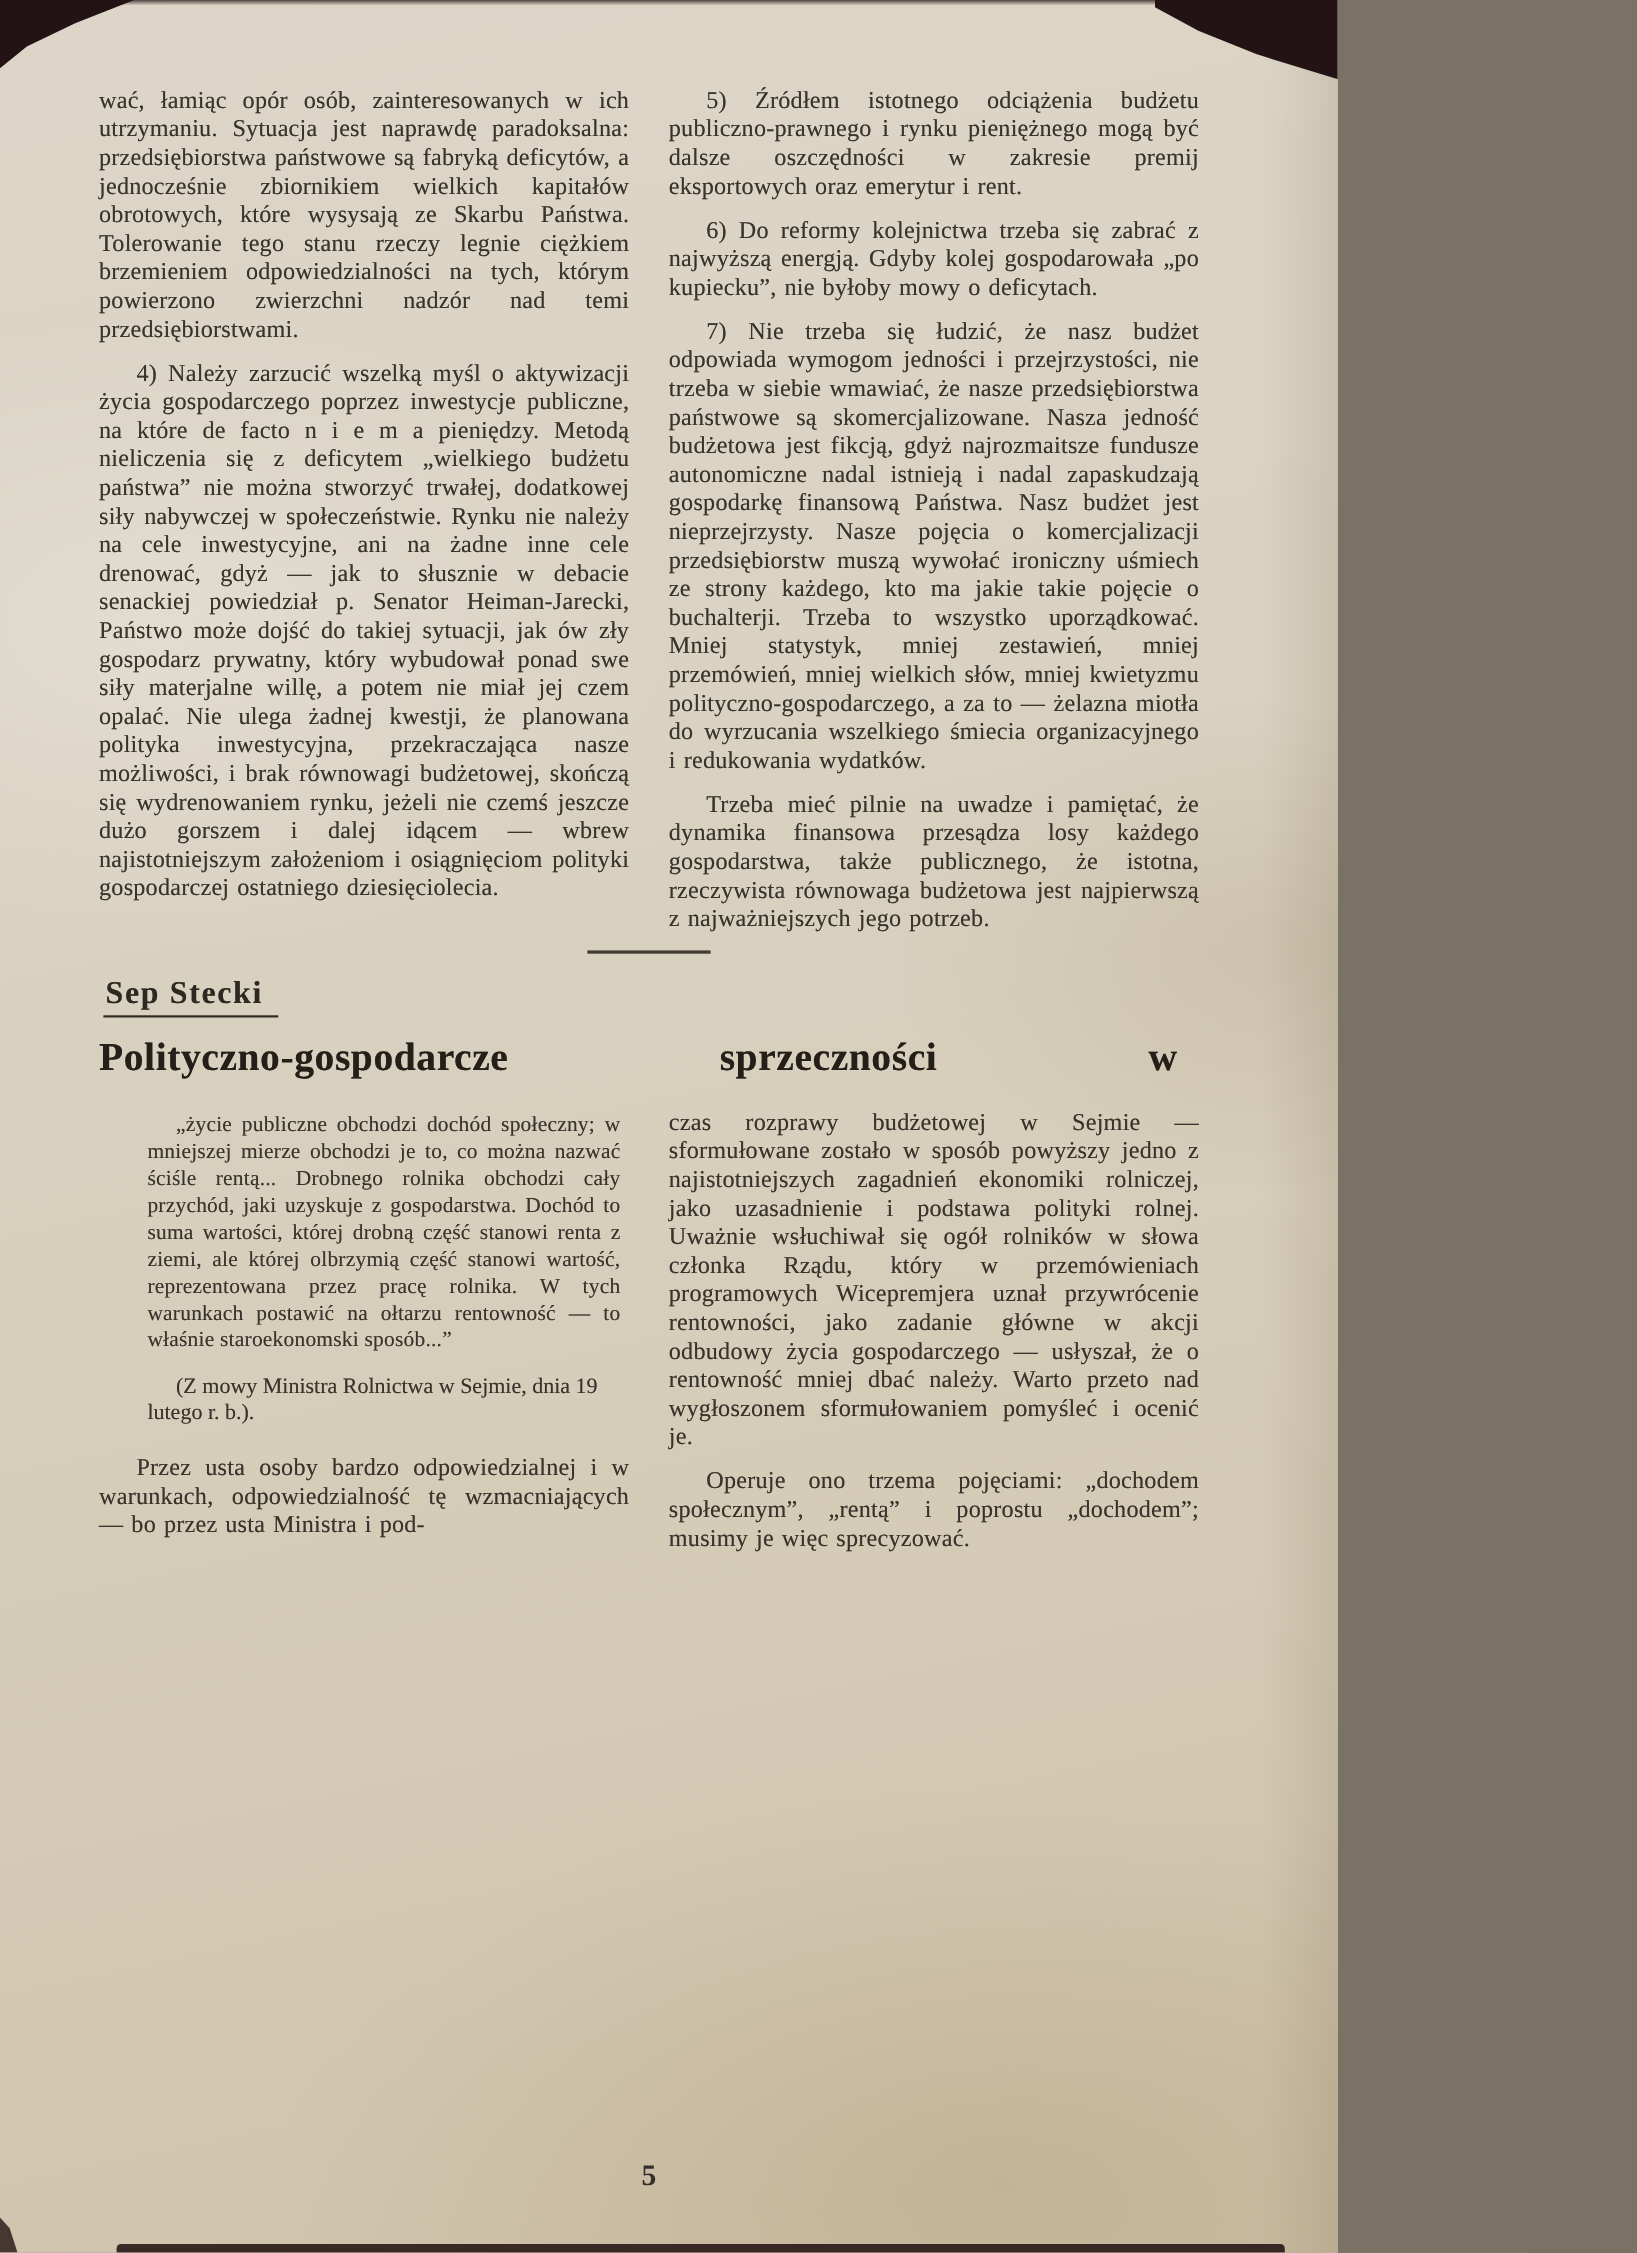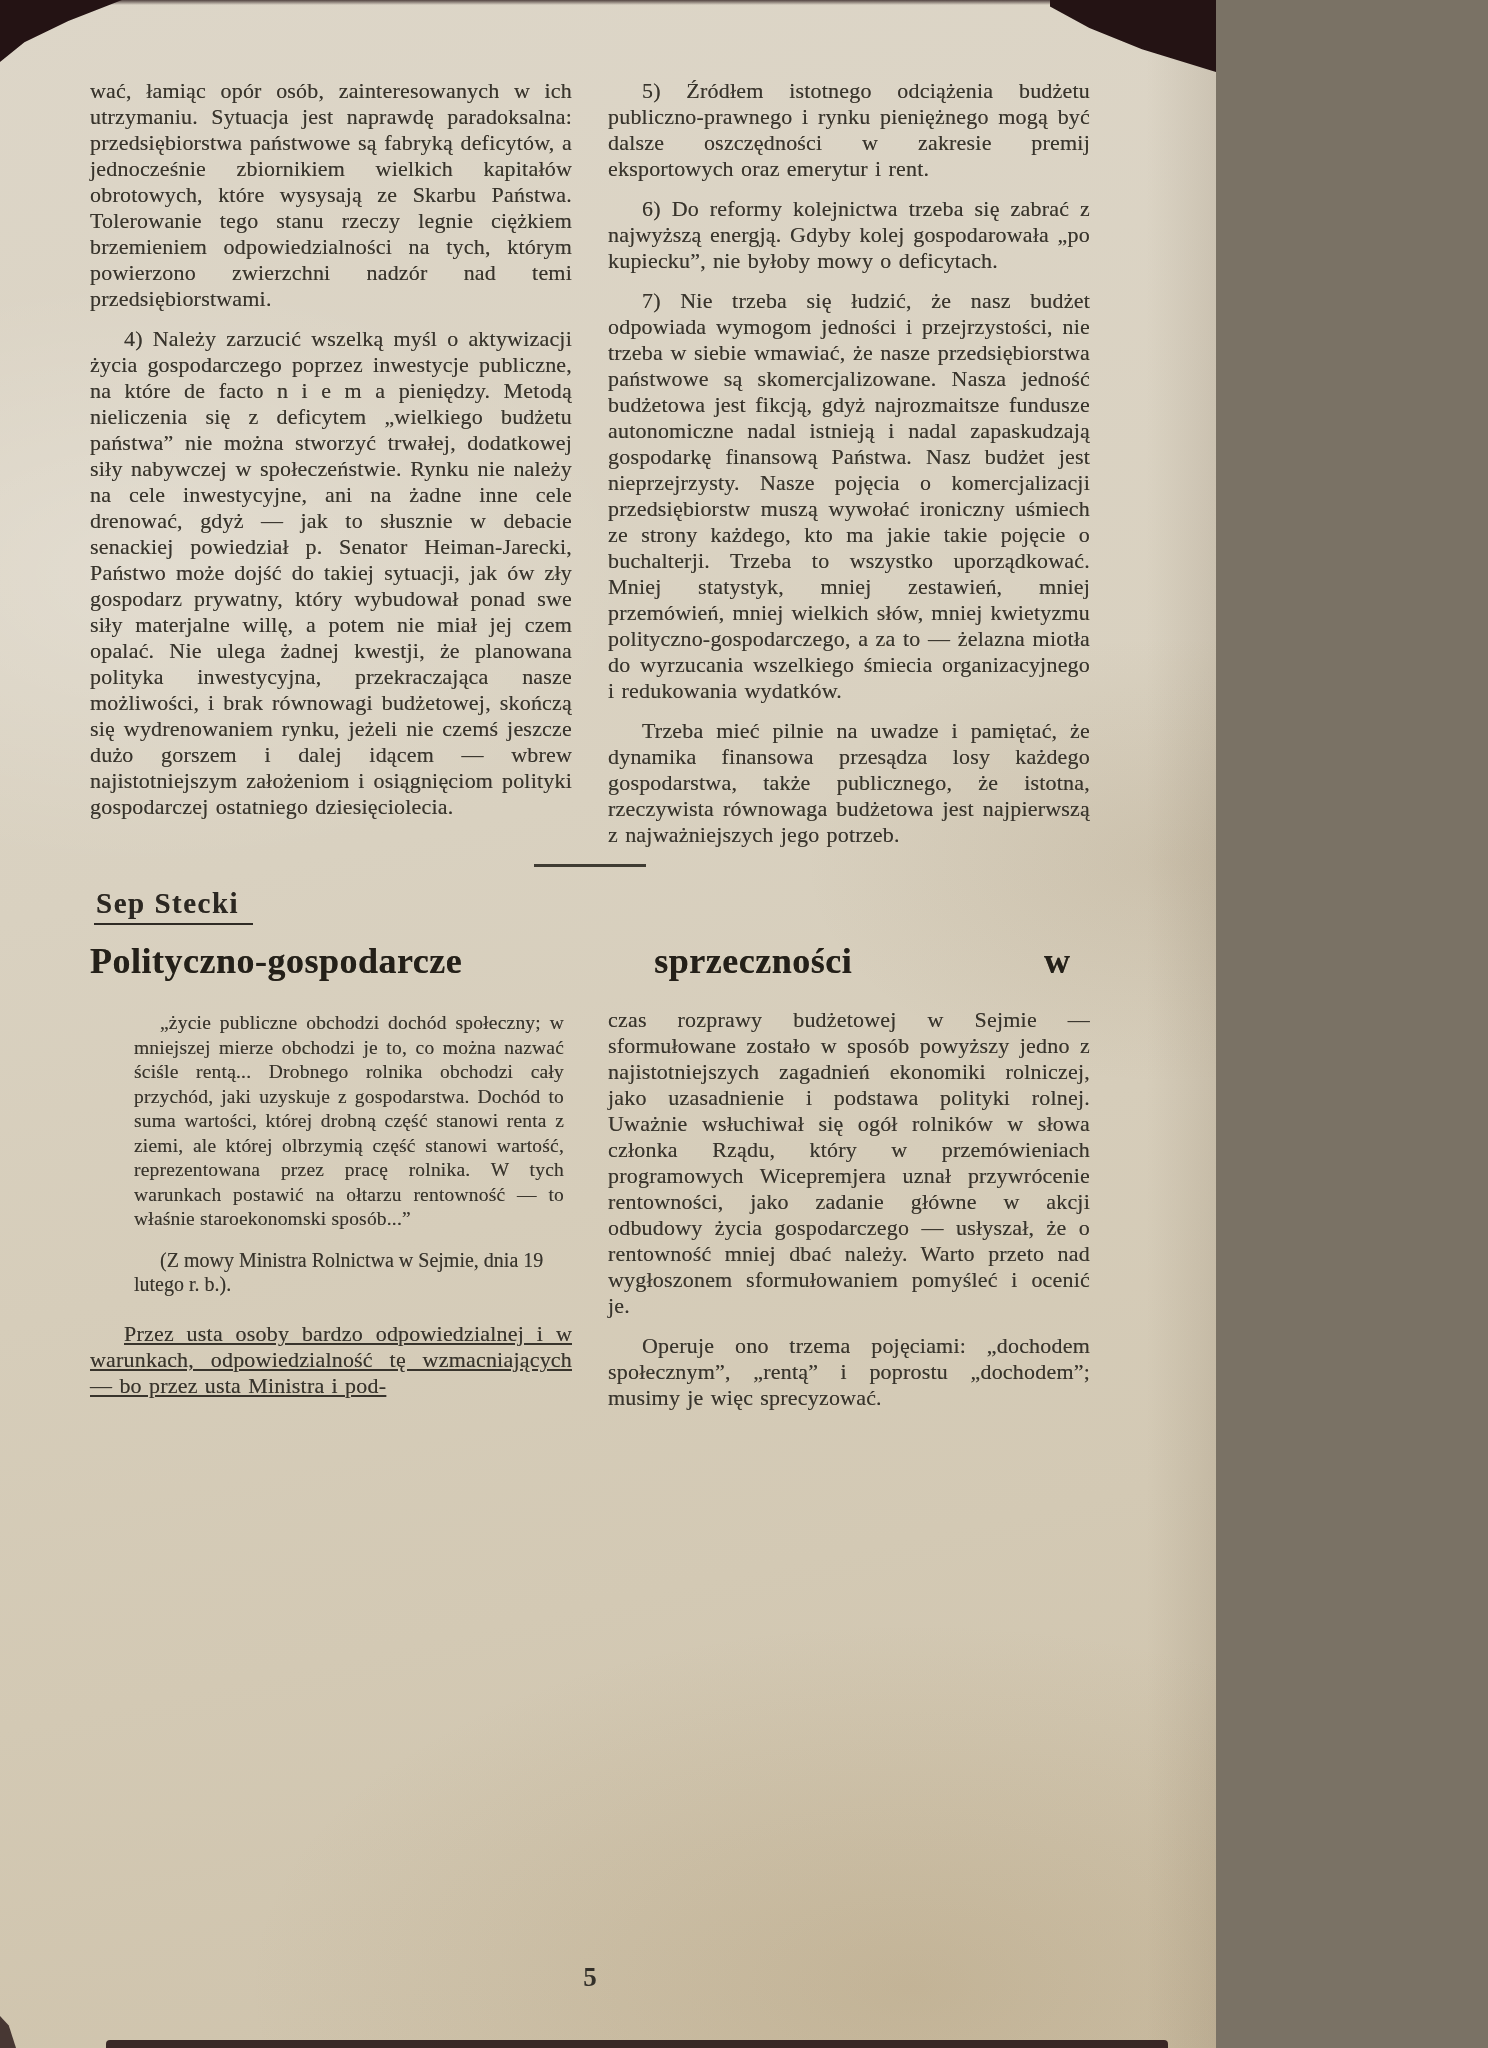--- a/index.html
+++ b/index.html
@@ -105,21 +105,21 @@
     text-shadow: 0 0 0.5px rgba(56,52,44,0.5);
   }
   .attribution {
     margin: 16px 8px 0 44px;
     font-size: 20px;
     line-height: 24.5px;
     text-indent: 26px;
     text-align: left;
     text-shadow: 0 0 0.5px rgba(56,52,44,0.5);
   }
-  .after-quote { margin-top: 24px !important; text-decoration: underline; }
+  .after-quote { margin-top: 24px !important; }
   .spaced-par { margin-top: 14px !important; }
 
   .page-number {
     position: absolute;
     left: 90px; top: 1962px; width: 1000px;
     text-align: center;
     font-size: 27px;
     font-weight: bold;
     color: #33302a;
   }

